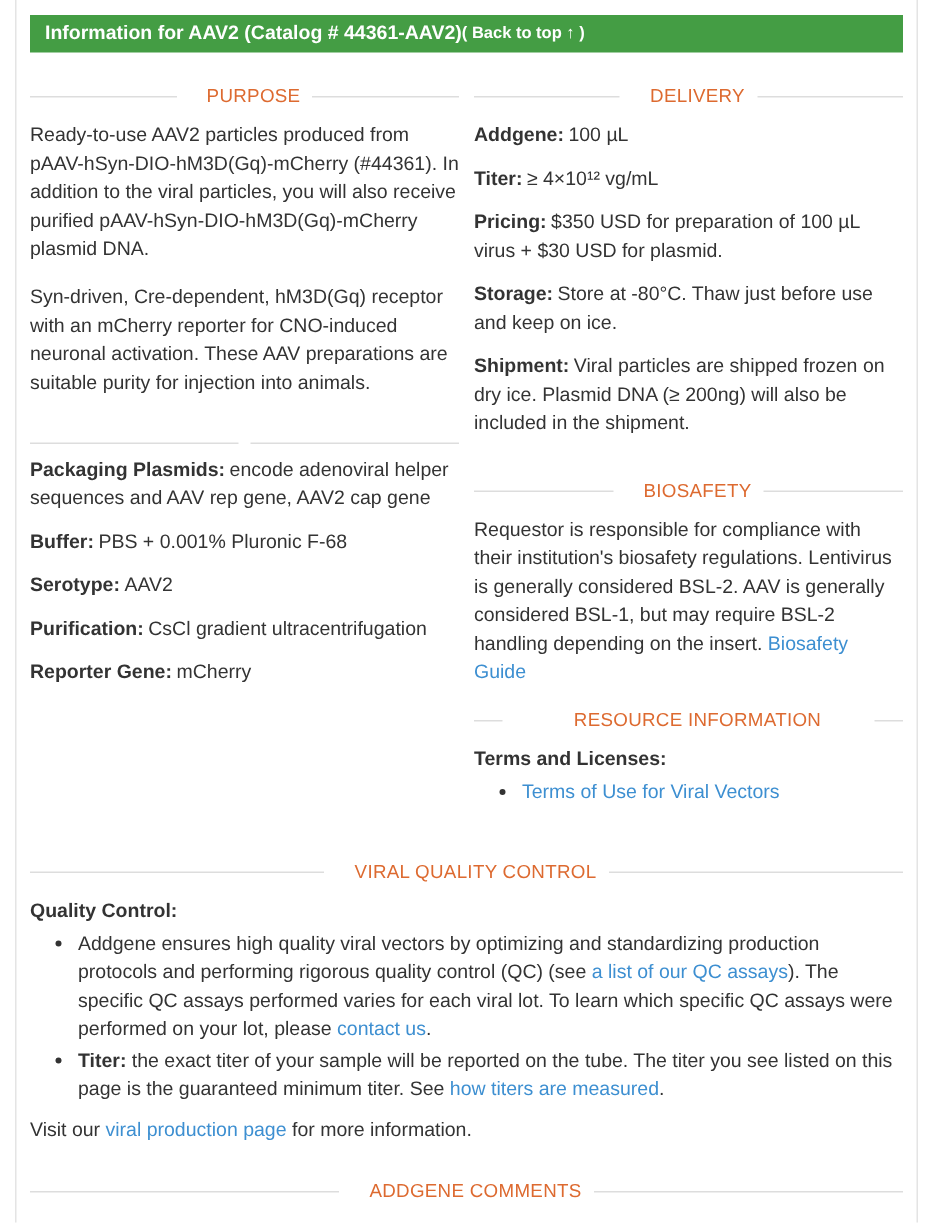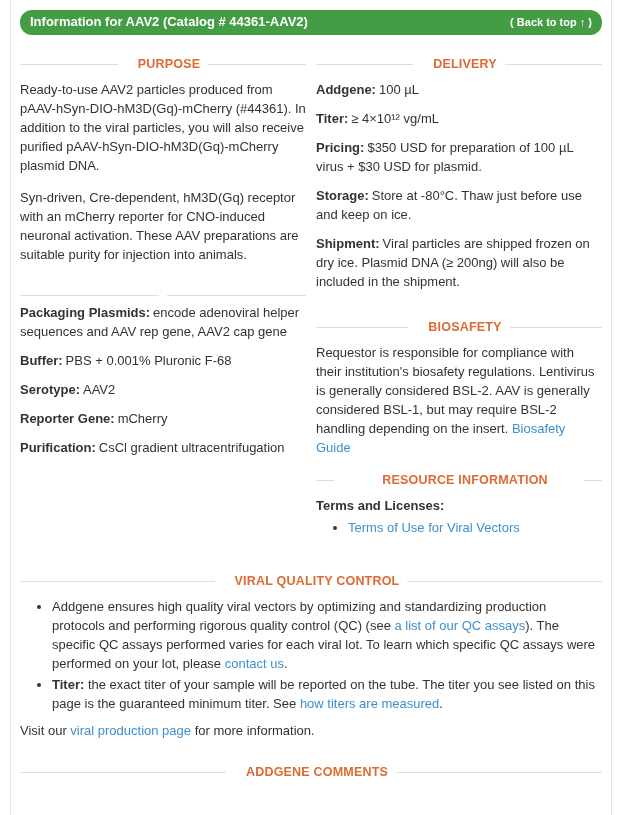--- a/index.html
+++ b/index.html
@@ -16,24 +16,24 @@
   .page {
     width: 602px;
     margin-left: 10px;
     min-height: 815px;
     border-left: 1px solid #e4e4e4;
     border-right: 1px solid #e4e4e4;
     padding: 10px 9px 20px 9px;
   }
   .green-bar {
     background: #449d44;
-    border-radius: 12px;
+    border-radius: 0;
     color: #ffffff;
     display: flex;
-    justify-content: space-between;
+    justify-content: flex-start;
     align-items: center;
     padding: 3px 10px;
   }
   .bar-title { font-weight: bold; font-size: 13px; }
   .back-top {
     font-weight: bold;
     font-size: 11px;
     color: #ffffff;
     text-decoration: none;
     cursor: pointer;
@@ -44,21 +44,21 @@
   .sec-head {
     display: flex;
     align-items: center;
     gap: 8px;
     margin: 22px 0 8px 0;
   }
   .sec-head.first { margin-top: 8px; }
   .hline { flex: 1; height: 1px; background: #dddddd; }
   .sec-title {
     color: #dd6a30;
-    font-weight: bold;
+    font-weight: normal;
     font-size: 12.5px;
     letter-spacing: 0.2px;
     white-space: nowrap;
     padding-left: 12px;
   }
   .para { margin: 8px 0 13px 0; }
   .kv { margin: 3px 0 10px 0; }
   .kv .lbl { font-weight: bold; margin-right: 3px; }
   .b { font-weight: bold; }
   .i { }
@@ -96,24 +96,24 @@
       <p class="kv">
         <span class="lbl">Packaging Plasmids:</span><span><span>encode adenoviral helper sequences and AAV </span><span class="i">rep</span><span> gene, AAV2 </span><span class="i">cap</span><span> gene</span></span>
       </p>
       <p class="kv">
         <span class="lbl">Buffer:</span><span><span>PBS + 0.001% Pluronic F-68</span></span>
       </p>
       <p class="kv">
         <span class="lbl">Serotype:</span><span><span>AAV2</span></span>
       </p>
       <p class="kv">
-        <span class="lbl">Reporter Gene:</span><span><span>mCherry</span></span>
+        <span class="lbl">Purification:</span><span><span>CsCl gradient ultracentrifugation</span></span>
       </p>
       <p class="kv">
-        <span class="lbl">Purification:</span><span><span>CsCl gradient ultracentrifugation</span></span>
+        <span class="lbl">Reporter Gene:</span><span><span>mCherry</span></span>
       </p>
     </div>
 
     <div class="col">
       <div class="sec-head first">
         <span class="hline"></span>
         <span class="sec-title">DELIVERY</span>
         <span class="hline"></span>
       </div>
       <p class="kv">
@@ -153,20 +153,21 @@
     </div>
 
   </div>
 
   <div class="wide">
     <div class="sec-head" style="margin-top:26px;">
       <span class="hline"></span>
       <span class="sec-title">VIRAL QUALITY CONTROL</span>
       <span class="hline"></span>
     </div>
+    <p class="qc-label">Quality Control:</p>
     <ul class="blist">
       <li><span><span>Addgene ensures high quality viral vectors by optimizing and standardizing production protocols and performing rigorous quality control (QC) (see </span><a class="lnk" href="#">a list of our QC assays</a><span>). The specific QC assays performed varies for each viral lot. To learn which specific QC assays were performed on your lot, please </span><a class="lnk" href="#">contact us</a><span>.</span></span></li>
       <li><span><span class="b">Titer:</span><span> the exact titer of your sample will be reported on the tube. The titer you see listed on this page is the guaranteed minimum titer. See </span><a class="lnk" href="#">how titers are measured</a><span>.</span></span></li>
     </ul>
     <p class="para" style=""><span>Visit our </span><a class="lnk" href="#">viral production page</a><span> for more information.</span></p>
   </div>
 
   <div class="wide">
     <div class="sec-head" style="margin-top:22px;">
       <span class="hline"></span>

